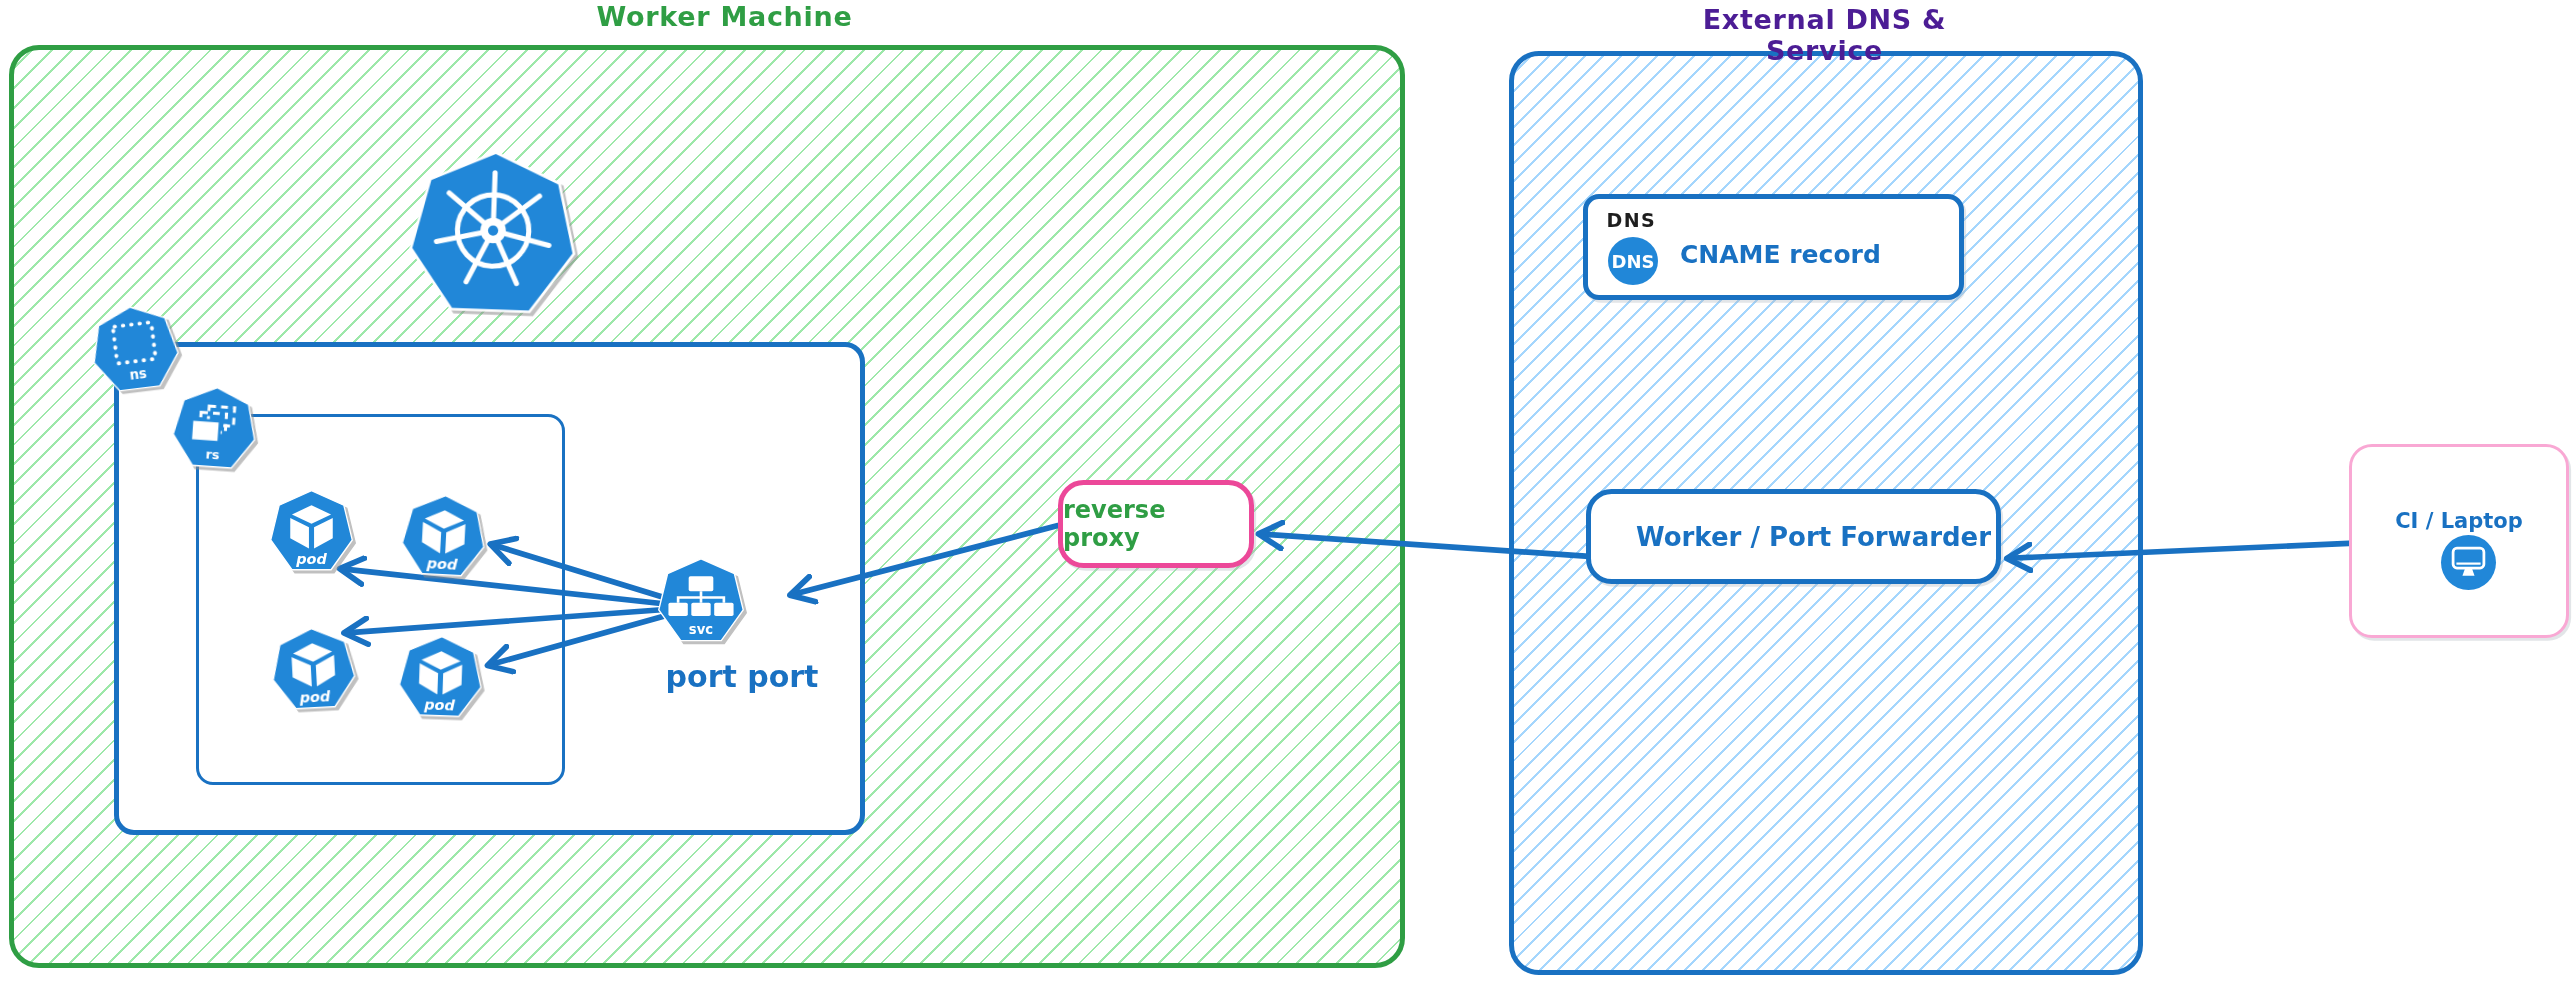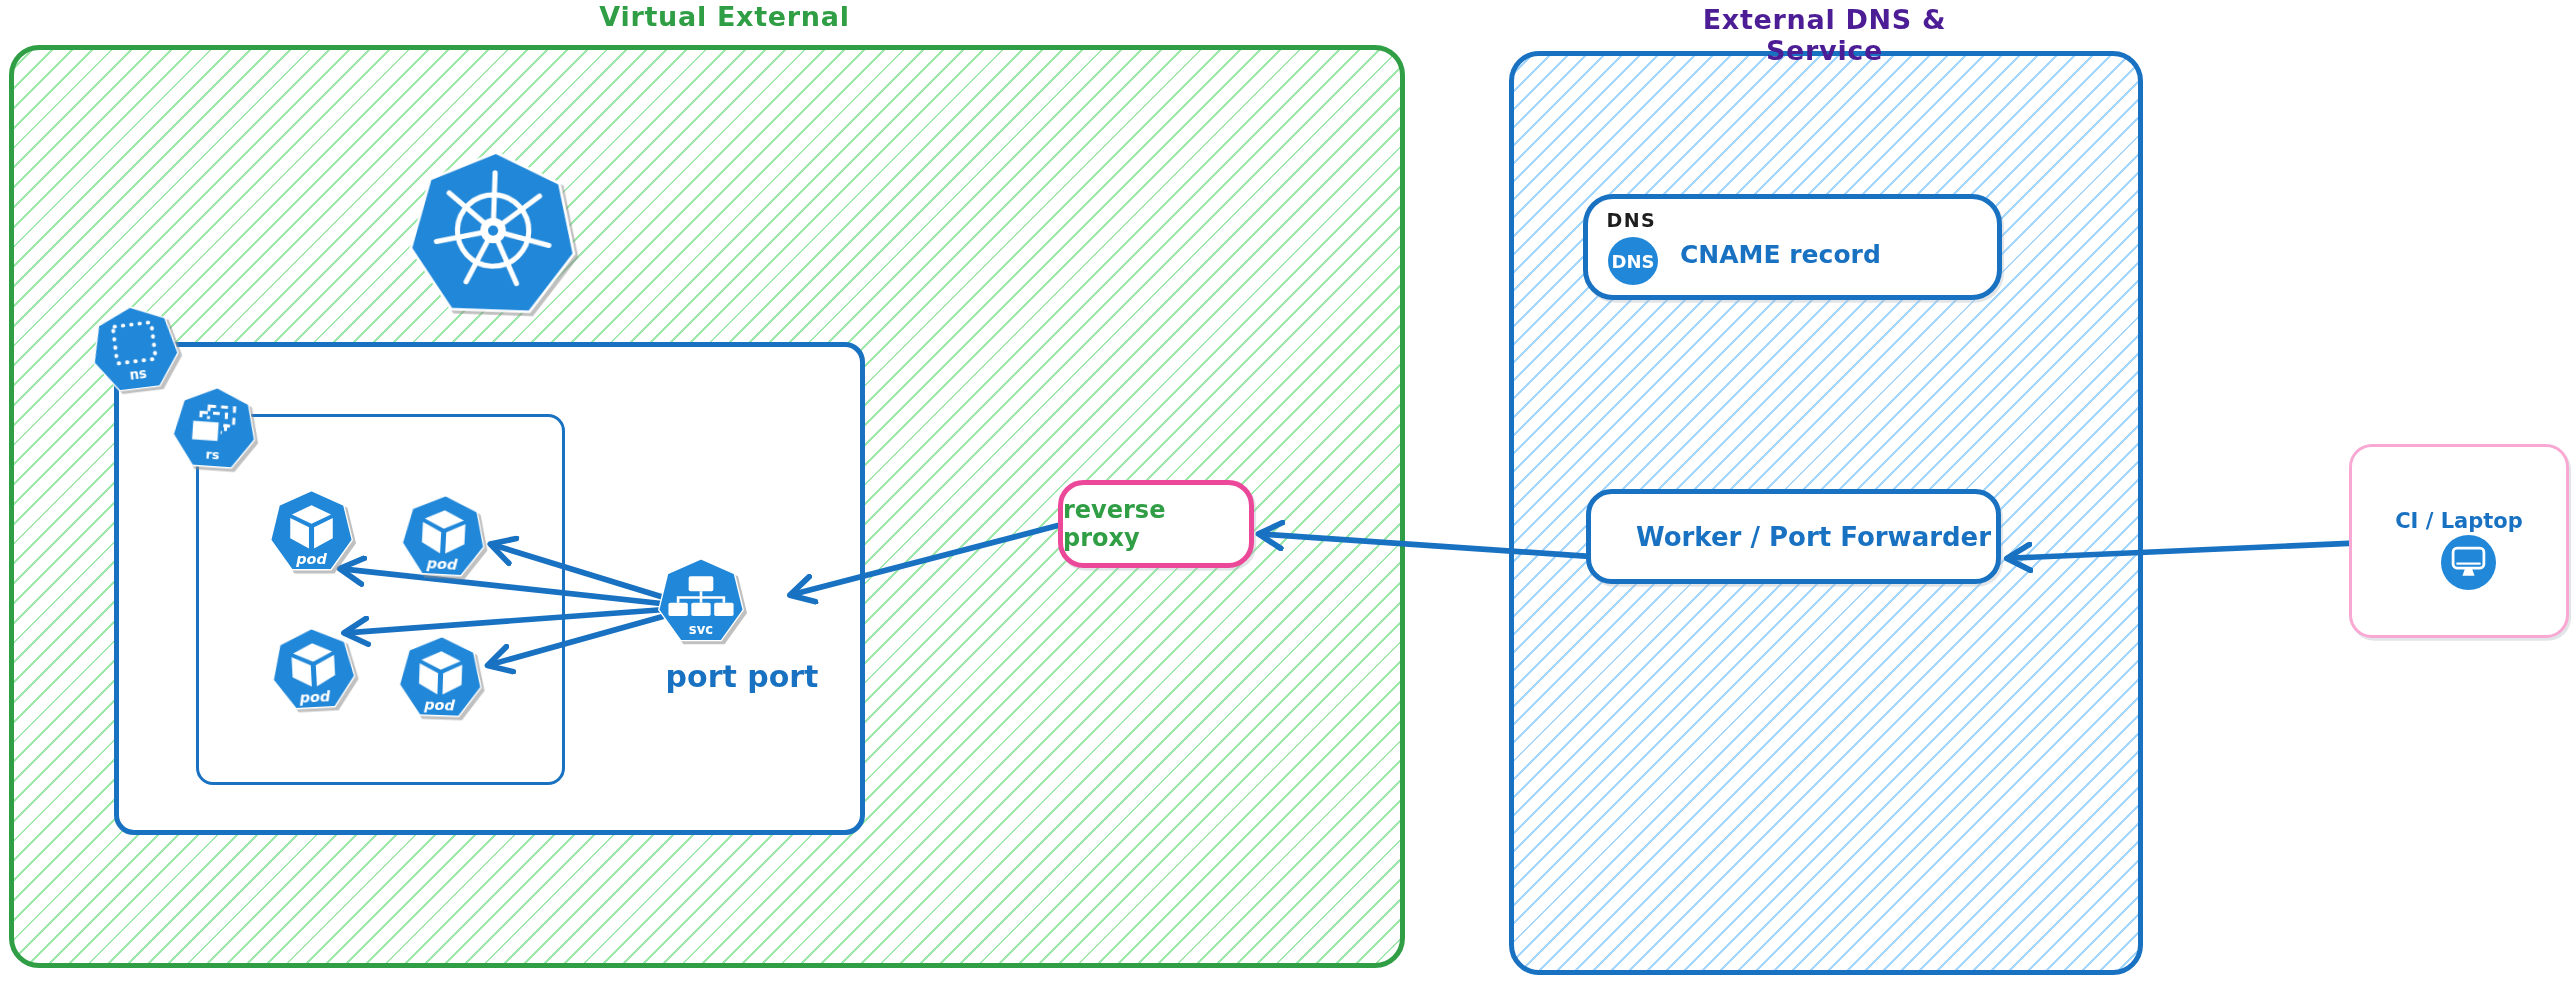--- a/index.html
+++ b/index.html
@@ -66,22 +66,22 @@
   }
   .reverse-proxy-box {
     left: 1058px; top: 480px; width: 196px; height: 88px;
     border: 5px solid #ec4899; border-radius: 25.6px;
     display: flex; align-items: center; justify-content: center;
   }
   .reverse-proxy-box .lbl {
     color: #2f9e44; font-size: 24px; font-weight: 700;
   }
   .dns-box {
-    left: 1583px; top: 194px; width: 419px; height: 106px;
-    border: 5px solid #1971c2; border-radius: 30px;
+    left: 1583px; top: 194px; width: 381px; height: 106px;
+    border: 5px solid #1971c2; border-radius: 16px;
   }
   .worker-box {
     left: 1586px; top: 489px; width: 415px; height: 95px;
     border: 5px solid #1971c2; border-radius: 25.6px;
     display: flex; align-items: center; justify-content: center; padding-left: 40px;
   }
   .worker-box .lbl { color: #1971c2; font-size: 26px; font-weight: 700; }
   .ci-box {
     left: 2349px; top: 444px; width: 220px; height: 194px;
     border: 3px solid #f9a8d4; border-radius: 23px;
@@ -139,21 +139,21 @@
   
   .arrows-layer {
     position: absolute; left: 0; top: 0; width: 2576px; height: 983px;
     pointer-events: none;
   }
 </style>
 </head>
 <body>
 
 <div class="section-box vm-section"></div>
-<div class="section-title vm-title">Virtual External</div>
+<div class="section-title vm-title">Worker Machine</div>
 
 <div class="section-box ext-section"></div>
 <div class="section-title ext-title">External DNS &amp; Service</div>
 
 <div class="white-box ns-box"></div>
 <div class="white-box rs-box"></div>
 
 <svg class="arrows-layer" viewBox="0 0 3628 1384">
   <defs>
     <marker id="ah" viewBox="0 0 12 12" refX="9" refY="6" markerWidth="5.5" markerHeight="5.5" orient="auto">

